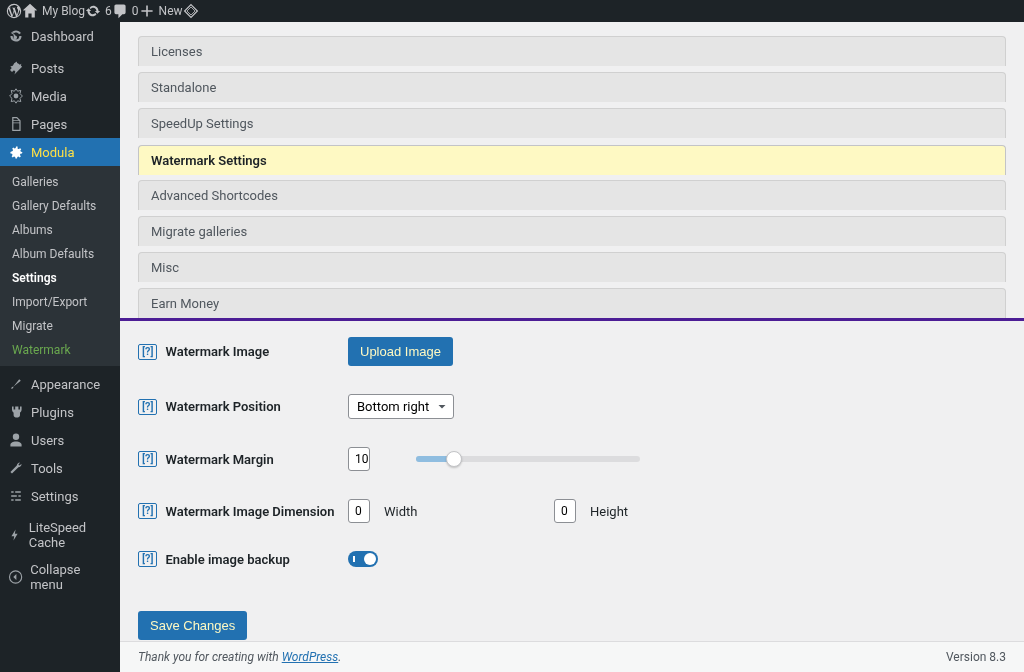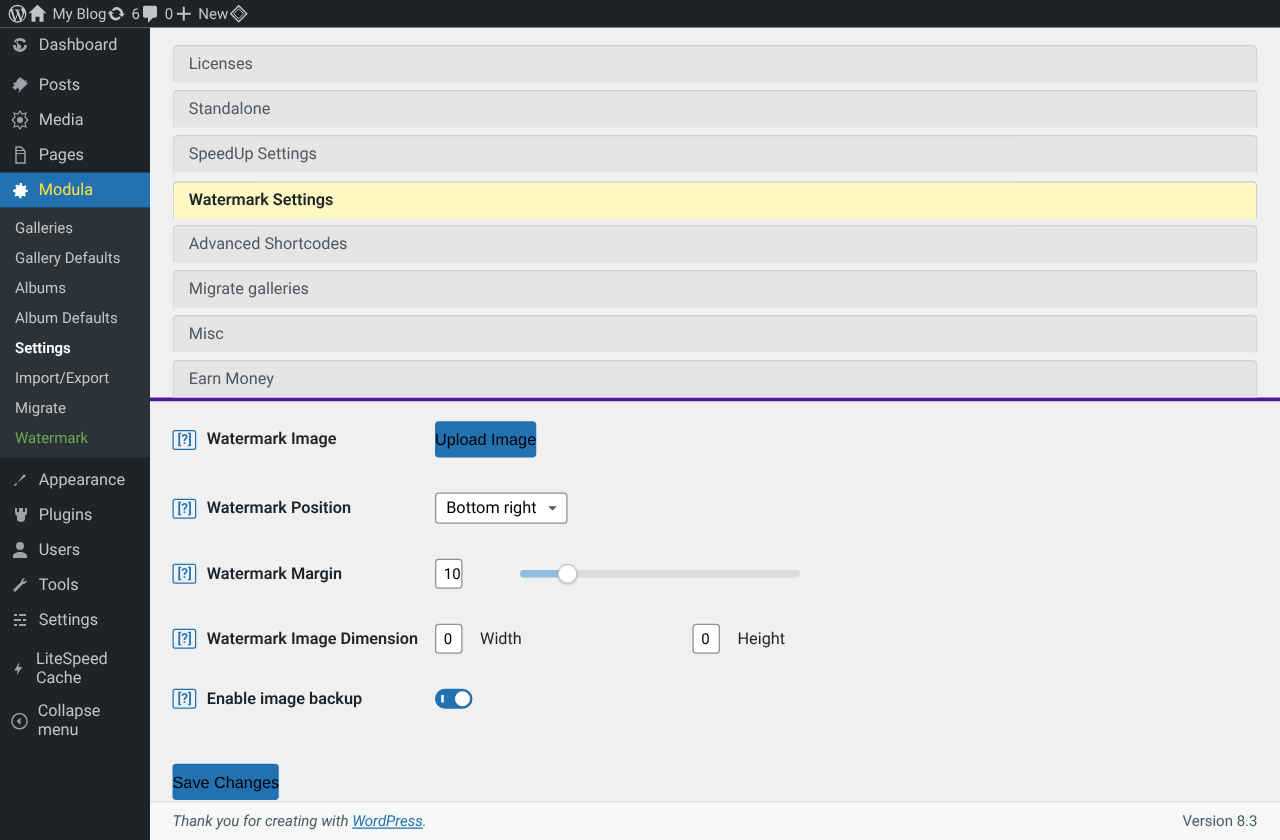--- a/index.html
+++ b/index.html
@@ -96,24 +96,24 @@
   color: #2271b1;
   font-size: 11px;
   font-weight: 600;
   border: 1px solid #2271b1;
   border-radius: 2px;
   padding: 0 3px;
   line-height: 14px;
 }
 .btn-primary {
   background: #2271b1;
-  color: #000000;
+  color: #fef9c3;
   border: none;
   border-radius: 3px;
-  padding: 7px 0;
+  padding: 7px 12px;
   font-size: 13px;
   cursor: pointer;
 }
 .select-like {
   background: #fff;
   border: 1px solid #8c8f94;
   border-radius: 3px;
   padding: 4px 24px 4px 8px;
   font-size: 13px;
   position: relative;

